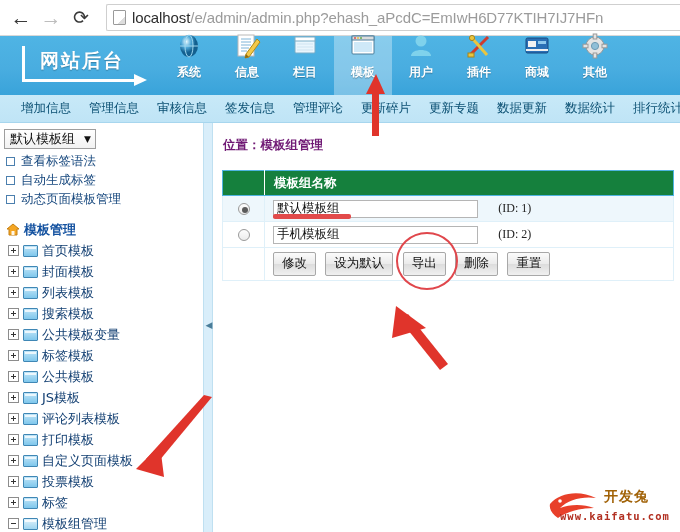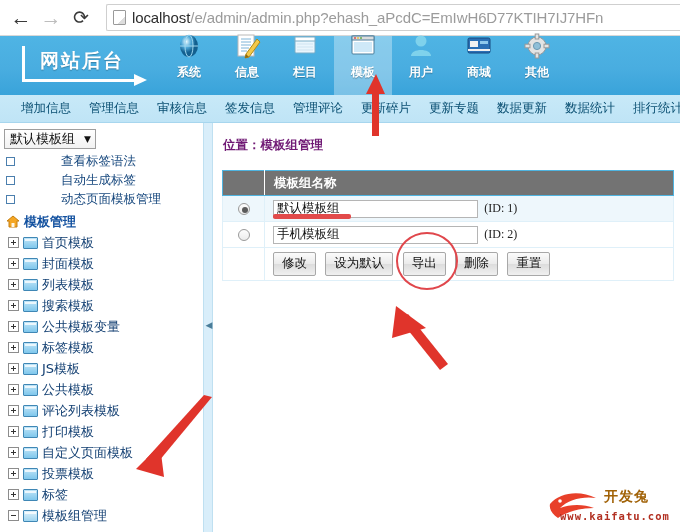--- a/index.html
+++ b/index.html
@@ -145,33 +145,32 @@
   #group-select .caret { margin-left:6px; font-size:9px; }
 
   .side-row {
     display:flex; align-items:center;
     height:19px;
     font-size:12.5px;
     color:#1b4f8a;
     white-space:nowrap;
     font-family:"DejaVu Sans",sans-serif;
     padding-left:2px;
-    gap:40px;
   }
   .box-ico {
     width:9px; height:9px;
     border:1px solid #4b7fae;
     background:#fff;
     margin-right:6px; flex:none;
   }
   .side-row .txt { color:#16477d; }
 
   #tm-header {
     display:flex; align-items:center;
-    height:21px; margin-top:2px; padding-left:2px;
+    height:21px; margin-top:10px; padding-left:2px;
     font-size:13px; font-weight:bold; color:#1452a0;
     font-family:"DejaVu Sans",sans-serif;
   }
   .home-ico { width:14px; height:13px; margin-right:4px; position:relative; flex:none; }
 
   .tree-row {
     display:flex; align-items:center;
     height:21px;
     font-size:13px;
     color:#123f72;
@@ -239,21 +238,21 @@
     border:1px solid #b9dff0;
     border-collapse:collapse;
     background:#fff;
     margin-left:1px;
   }
   #group-table th, #group-table td {
     border:1px solid #dff0f9;
     padding:0;
   }
   #group-table thead th {
-    background:#737373;
+    background:#15803d;
     height:25px;
     color:#ffffff;
     font-size:12.5px;
     font-weight:bold;
     text-align:left;
     font-family:"DejaVu Sans",sans-serif;
     border:1px solid #4fb4e0;
   }
   th.th-radio { width:42px; border-right:1px solid #ffffff !important; }
   th.th-name { padding-left:9px !important; }
@@ -276,21 +275,21 @@
   .name-input {
     width:205px; height:18px;
     border:1px solid #b5b5b5;
     font-size:12.5px; color:#111;
     padding:0 3px;
     font-family:"DejaVu Sans",sans-serif;
     vertical-align:middle;
     background:#fff;
   }
   .id-text {
-    font-size:12px; color:#222; margin-left:3px;
+    font-size:12px; color:#222; margin-left:17px;
     font-family:"Liberation Serif",serif;
     vertical-align:middle;
   }
   td.cell-buttons { padding:4px 0 4px 8px !important; }
   .tbtn {
     display:inline-block;
     border:1px solid #a8a8a8;
     background:linear-gradient(to bottom,#fbfbfb 0%, #ebebeb 48%, #dddddd 52%, #f0f0f0 100%);
     font-size:12.5px; color:#111;
     padding:2px 8px 3px 8px;
@@ -421,20 +420,31 @@
     <div class="nav-item">
       <div class="nav-ico">
         <svg width="30" height="28" viewBox="0 0 30 28">
           <circle cx="15" cy="9" r="5.5" fill="#7fd2ec"></circle>
           <path d="M5 24 C5 16 25 16 25 24 Z" fill="#7fd2ec"></path>
         </svg>
       </div>
       <div class="nav-label">用户</div>
     </div>
 
+    <div class="nav-item">
+      <div class="nav-ico">
+        <svg width="30" height="28" viewBox="0 0 30 28">
+          <line x1="6" y1="23" x2="24" y2="5" stroke="#cf3b2e" stroke-width="3"></line>
+          <line x1="23" y1="23" x2="8" y2="6" stroke="#e9c53f" stroke-width="3"></line>
+          <circle cx="8" cy="6" r="2.6" fill="#e9c53f" stroke="#a8841b"></circle>
+          <rect x="4" y="21" width="6" height="4" fill="#e9c53f" stroke="#a8841b"></rect>
+        </svg>
+      </div>
+      <div class="nav-label">插件</div>
+    </div>
 
     <div class="nav-item">
       <div class="nav-ico">
         <svg width="30" height="28" viewBox="0 0 30 28">
           <rect x="4" y="6" width="22" height="15" rx="1.5" fill="#2a6fb5" stroke="#164a80"></rect>
           <rect x="6" y="9" width="8" height="6" fill="#f2f2f2"></rect>
           <rect x="16" y="9" width="8" height="3" fill="#8ec8ec"></rect>
           <rect x="4" y="17" width="22" height="2" fill="#f0f0f0"></rect>
         </svg>
       </div>
@@ -533,26 +543,26 @@
         <span>公共模板变量</span>
       </div>
       <div class="tree-row">
         <span class="expander plus"></span>
         <span class="folder-ico"></span>
         <span>标签模板</span>
       </div>
       <div class="tree-row">
         <span class="expander plus"></span>
         <span class="folder-ico"></span>
+        <span>公共模板</span>
+      </div>
+      <div class="tree-row">
+        <span class="expander plus"></span>
+        <span class="folder-ico"></span>
         <span>JS模板</span>
-      </div>
-      <div class="tree-row">
-        <span class="expander plus"></span>
-        <span class="folder-ico"></span>
-        <span>公共模板</span>
       </div>
       <div class="tree-row">
         <span class="expander plus"></span>
         <span class="folder-ico"></span>
         <span>评论列表模板</span>
       </div>
       <div class="tree-row">
         <span class="expander plus"></span>
         <span class="folder-ico"></span>
         <span>打印模板</span>

